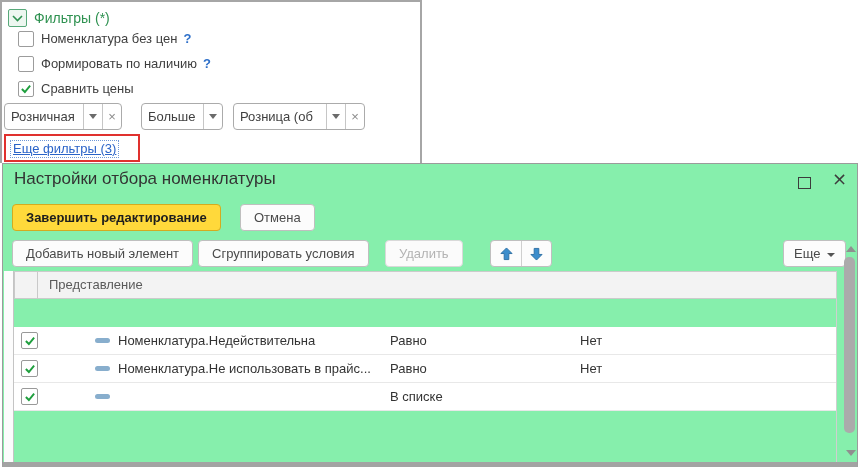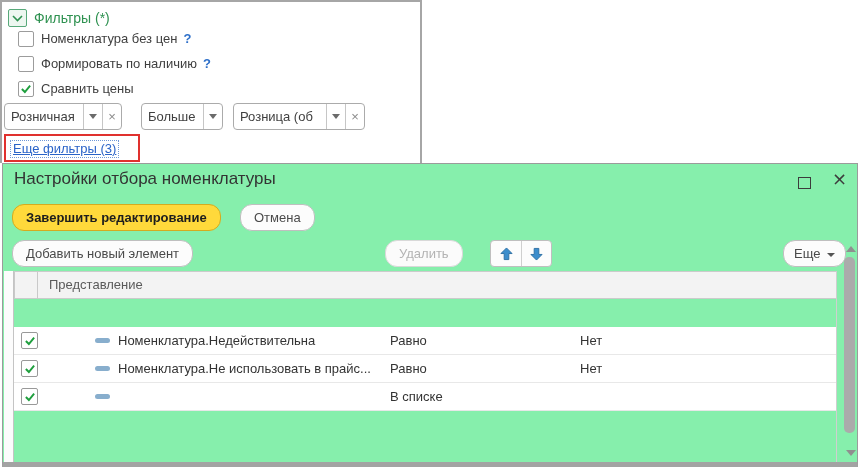--- a/index.html
+++ b/index.html
@@ -26,21 +26,21 @@
   .red-annotation { position:absolute; left:2px; top:132px; width:136px; height:28px; border:2px solid #e0312e; }
   .more-link { position:absolute; left:8px; top:138px; color:#2a63c8; text-decoration:underline;
     border:1px dotted #6f97d8; padding:0 2px 1px 2px; cursor:pointer; }
 
   
   .dialog { position:absolute; left:2px; top:163px; width:856px; height:304px; background:#86efac;
     border:1px solid #9b9b9b; border-bottom:5px solid #a3a3a3; }
   .dlg-title { position:absolute; left:11px; top:5px; font-size:17px; color:#333; }
   .win-restore { position:absolute; left:795px; top:13px; width:13px; height:12px; border:1px solid #3c3c3c; cursor:pointer; }
   .win-close { position:absolute; left:829px; top:4px; font-size:18px; color:#3c3c3c; cursor:pointer; font-family:"DejaVu Sans",sans-serif; }
-  .btn { position:absolute; height:27px; border:1px solid #bfbfbf; border-radius:12px; background:#fcfcfc;
+  .btn { position:absolute; height:27px; border:1px solid #bfbfbf; border-radius:4px; background:#fcfcfc;
     color:#4a4a4a; font-size:13px; font-family:inherit; padding:0 13px; cursor:pointer; }
   .btn-primary { background:#ffd93b; border-color:#d4ab1f; color:#1d1d1d; font-weight:bold; }
   .btn-disabled { color:#b3b3b3; border-color:#d9d9d9; background:#fbfbfb; cursor:default; }
   .arrow-pair { position:absolute; left:487px; top:76px; height:27px; display:flex; border:1px solid #bfbfbf; border-radius:4px; background:#fcfcfc; overflow:hidden; }
   .arrow-btn { width:30px; display:flex; align-items:center; justify-content:center; cursor:pointer; }
   .arrow-btn + .arrow-btn { border-left:1px solid #cfcfcf; }
   .rot180 { transform:rotate(180deg); }
   .more-tri { display:inline-block; width:0; height:0; border-left:4px solid transparent; border-right:4px solid transparent;
     border-top:4px solid #555; margin-left:7px; vertical-align:middle; }
 
@@ -139,20 +139,21 @@
 
   <section class="dialog">
     <div class="dlg-title">Настройки отбора номенклатуры</div>
     <span class="win-restore"></span>
     <span class="win-close">×</span>
 
     <button class="btn btn-primary" style="left:9px;top:40px">Завершить редактирование</button>
     <button class="btn" style="left:237px;top:40px">Отмена</button>
 
     <button class="btn" style="left:9px;top:76px">Добавить новый элемент</button>
+    <button class="btn" style="left:195px;top:76px">Сгруппировать условия</button>
     <button class="btn btn-disabled" style="left:382px;top:76px">Удалить</button>
 
     <div class="arrow-pair">
       <span class="arrow-btn">
         <svg width="13" height="14" viewBox="0 0 14 15">
             <path d="M7 1 L13 7 H9.5 V13.5 H4.5 V7 H1 Z" fill="#3c8dcc" stroke="#2b6ea3" stroke-width="1"></path>
           </svg>
       </span>
       <span class="arrow-btn">
         <svg class="rot180" width="13" height="14" viewBox="0 0 14 15" style="transform:rotate(180deg)">

